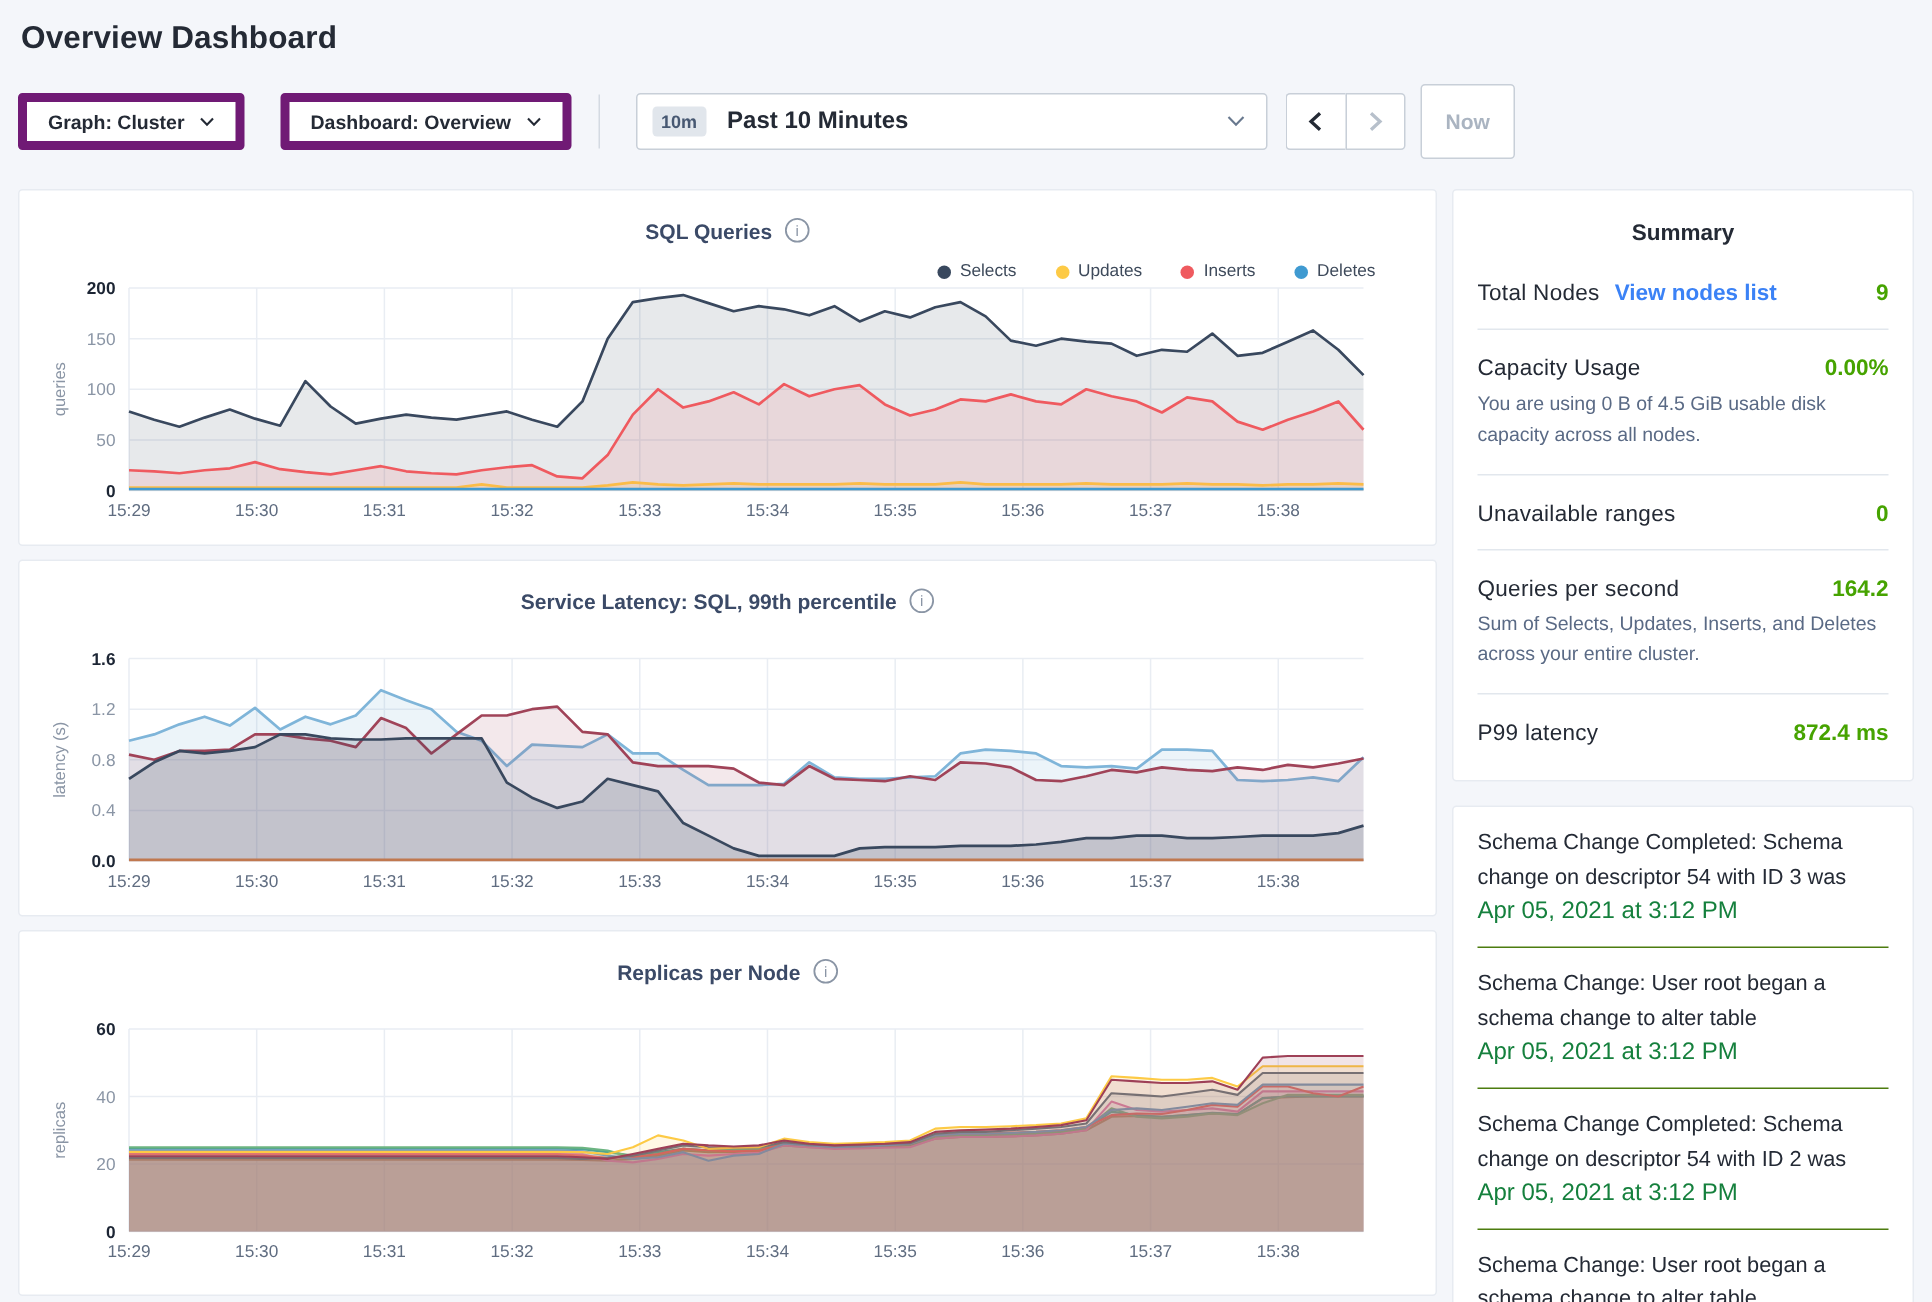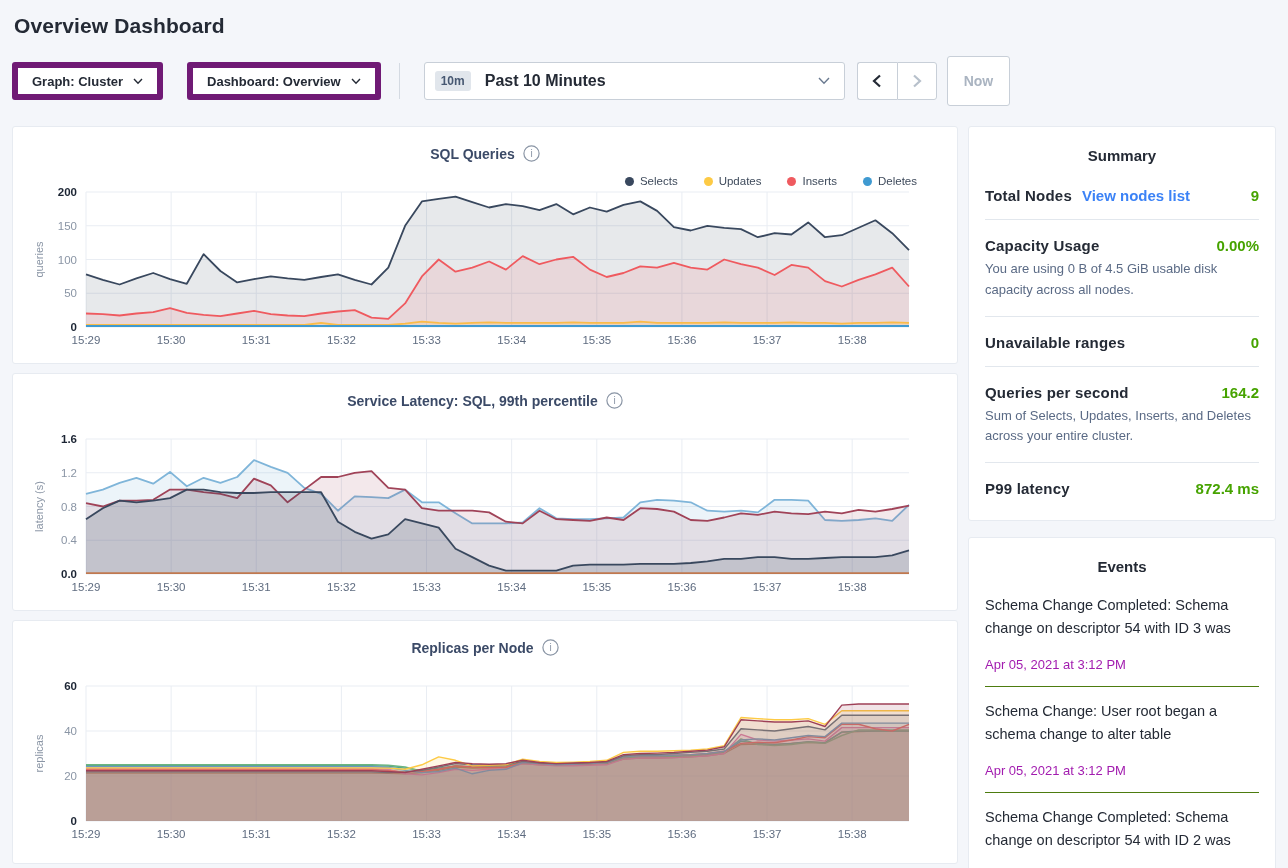--- a/index.html
+++ b/index.html
@@ -57,30 +57,30 @@
   .legend-item { display:flex; align-items:center; gap:6px; font-size:11.5px; color:#3e4a5b; }
   .legend-dot { width:9px; height:9px; border-radius:50%; }
   .plot-wrap { position:absolute; left:0; top:46px; }
 
   
   .panel { padding:0 16px 8px 16px; }
   .panel-title { text-align:center; font-size:15px; font-weight:bold; color:#242a35; padding:20px 0 6px; }
   .srow { border-bottom:1px solid #e2e7ed; padding:17px 0 15px; }
   .srow:last-child { border-bottom:none; }
   .srow-line { display:flex; align-items:baseline; gap:10px; }
-  .srow-label { font-size:15px; font-weight:bold; color:#242a35; letter-spacing:0.2px; }
+  .srow-label { font-size:15px; font-weight:normal; color:#242a35; letter-spacing:0.2px; }
   .srow-link { font-size:15px; font-weight:bold; color:#3b82f6; cursor:pointer; text-decoration:none; }
   .srow-value { margin-left:auto; font-size:15px; font-weight:bold; color:#46a300; }
   .srow-desc { font-size:13px; color:#5a6a85; line-height:1.6; margin-top:5px; }
 
   .events-card { margin-top:16px; height:372px; overflow:hidden; }
   .event-item { padding:13px 0 14px; border-bottom:1px solid #4d7c0f; }
   .event-item:last-child { border-bottom:none; }
   .event-text { font-size:14.5px; color:#242a35; line-height:1.55; }
-  .event-time { font-size:13px; color:#a21caf; margin-top:18px; }
+  .event-time { font-size:16px; color:#15803d; margin-top:3px; }
 
   svg text { font-family:"Liberation Sans","DejaVu Sans",sans-serif; }
 </style>
 </head>
 <body>
 
 <div class="page">
   <h1 class="page-title">Overview Dashboard</h1>
 
   <div class="toolbar">
@@ -336,21 +336,20 @@
         </div>
         <div class="srow">
           <div class="srow-line">
             <span class="srow-label">P99 latency</span>
             <span class="srow-value">872.4 ms</span>
           </div>
         </div>
       </div>
 
       <div class="card panel events-card">
-        <div class="panel-title">Events</div>
         <div id="events-list">
             <div class="event-item">
               <div class="event-text">Schema Change Completed: Schema change on descriptor 54 with ID 3 was</div>
               <div class="event-time">Apr 05, 2021 at 3:12 PM</div>
             </div>
             <div class="event-item">
               <div class="event-text">Schema Change: User root began a schema change to alter table</div>
               <div class="event-time">Apr 05, 2021 at 3:12 PM</div>
             </div>
             <div class="event-item">

